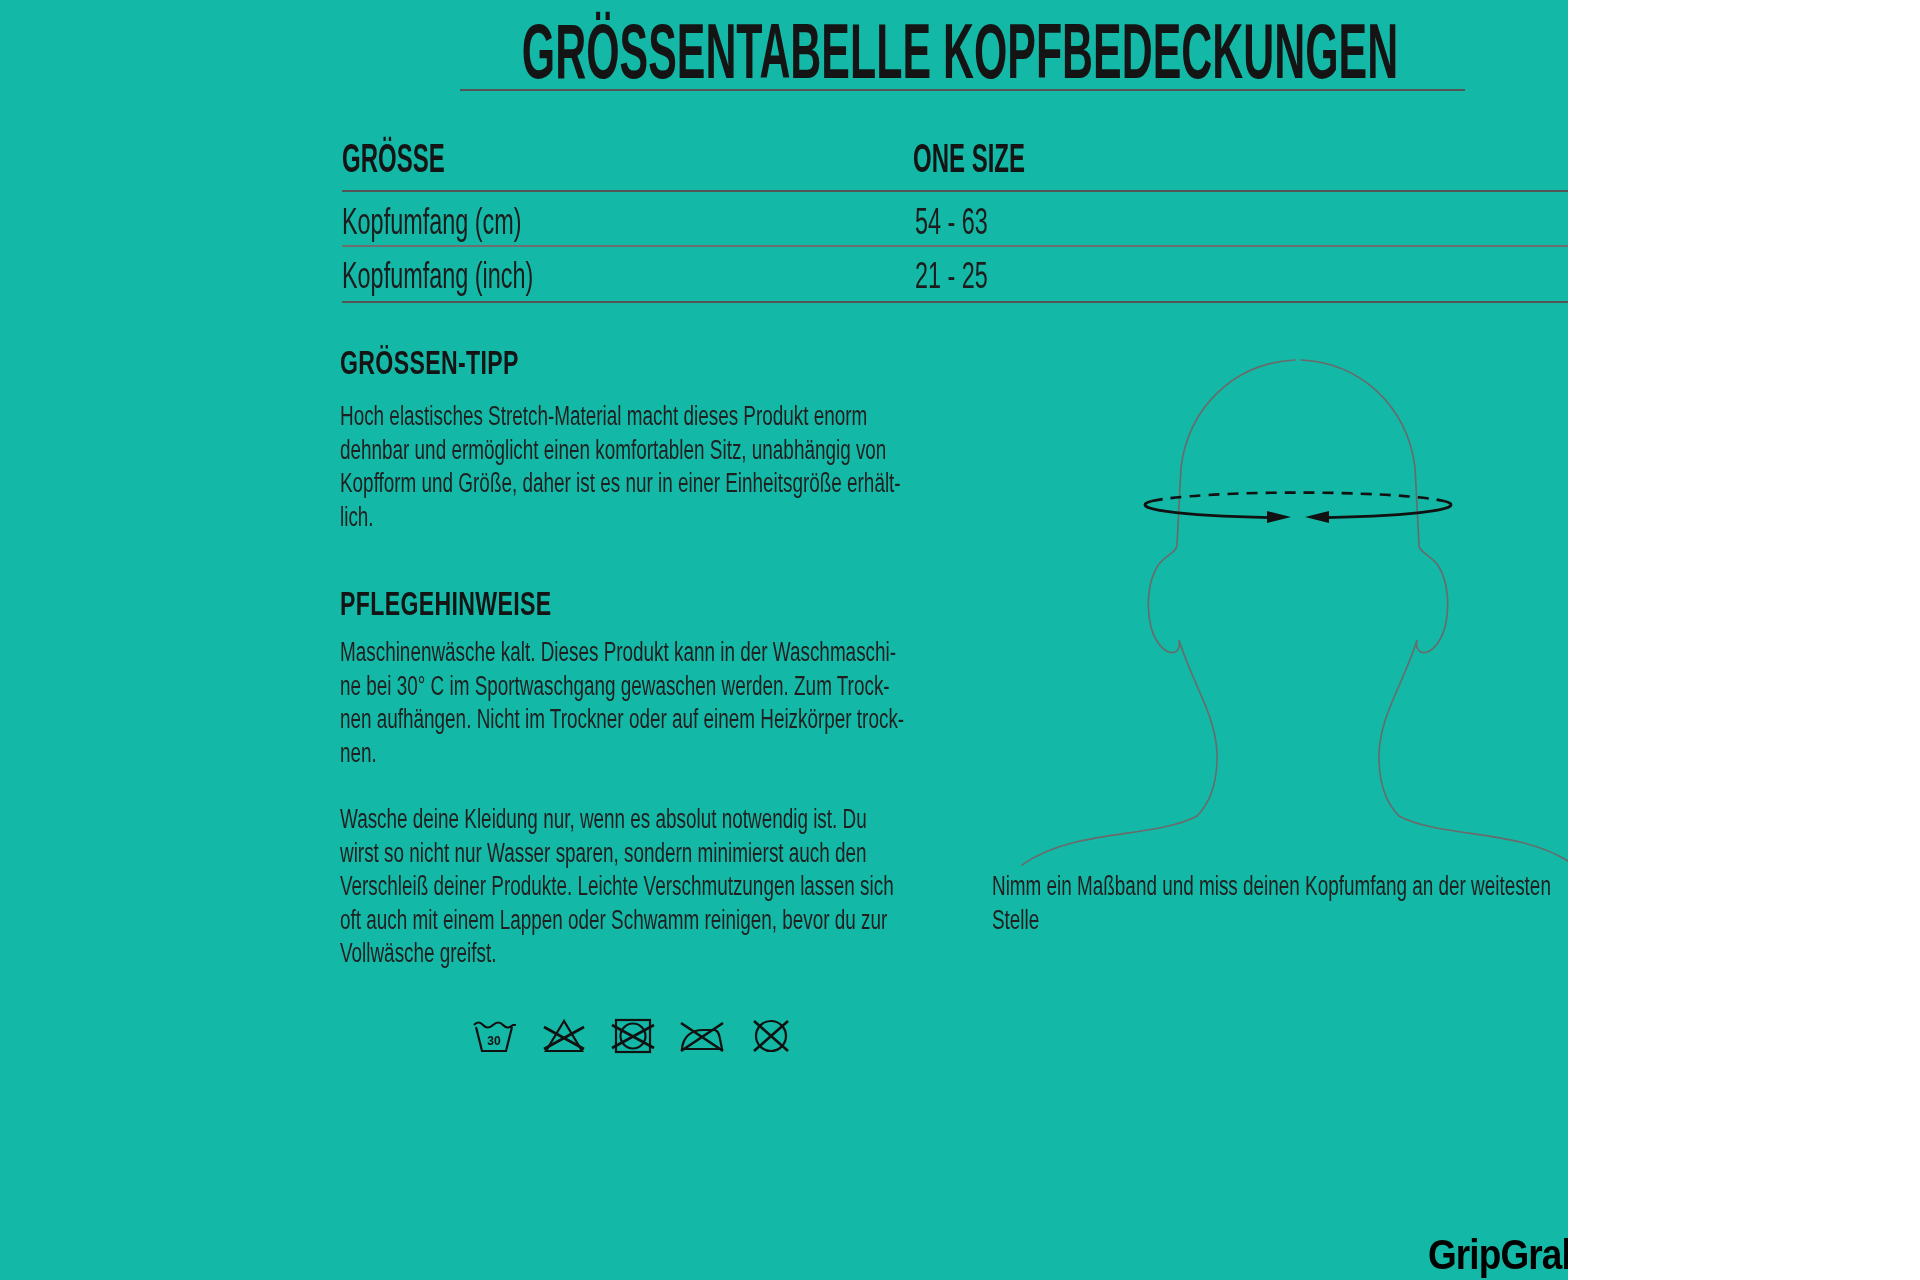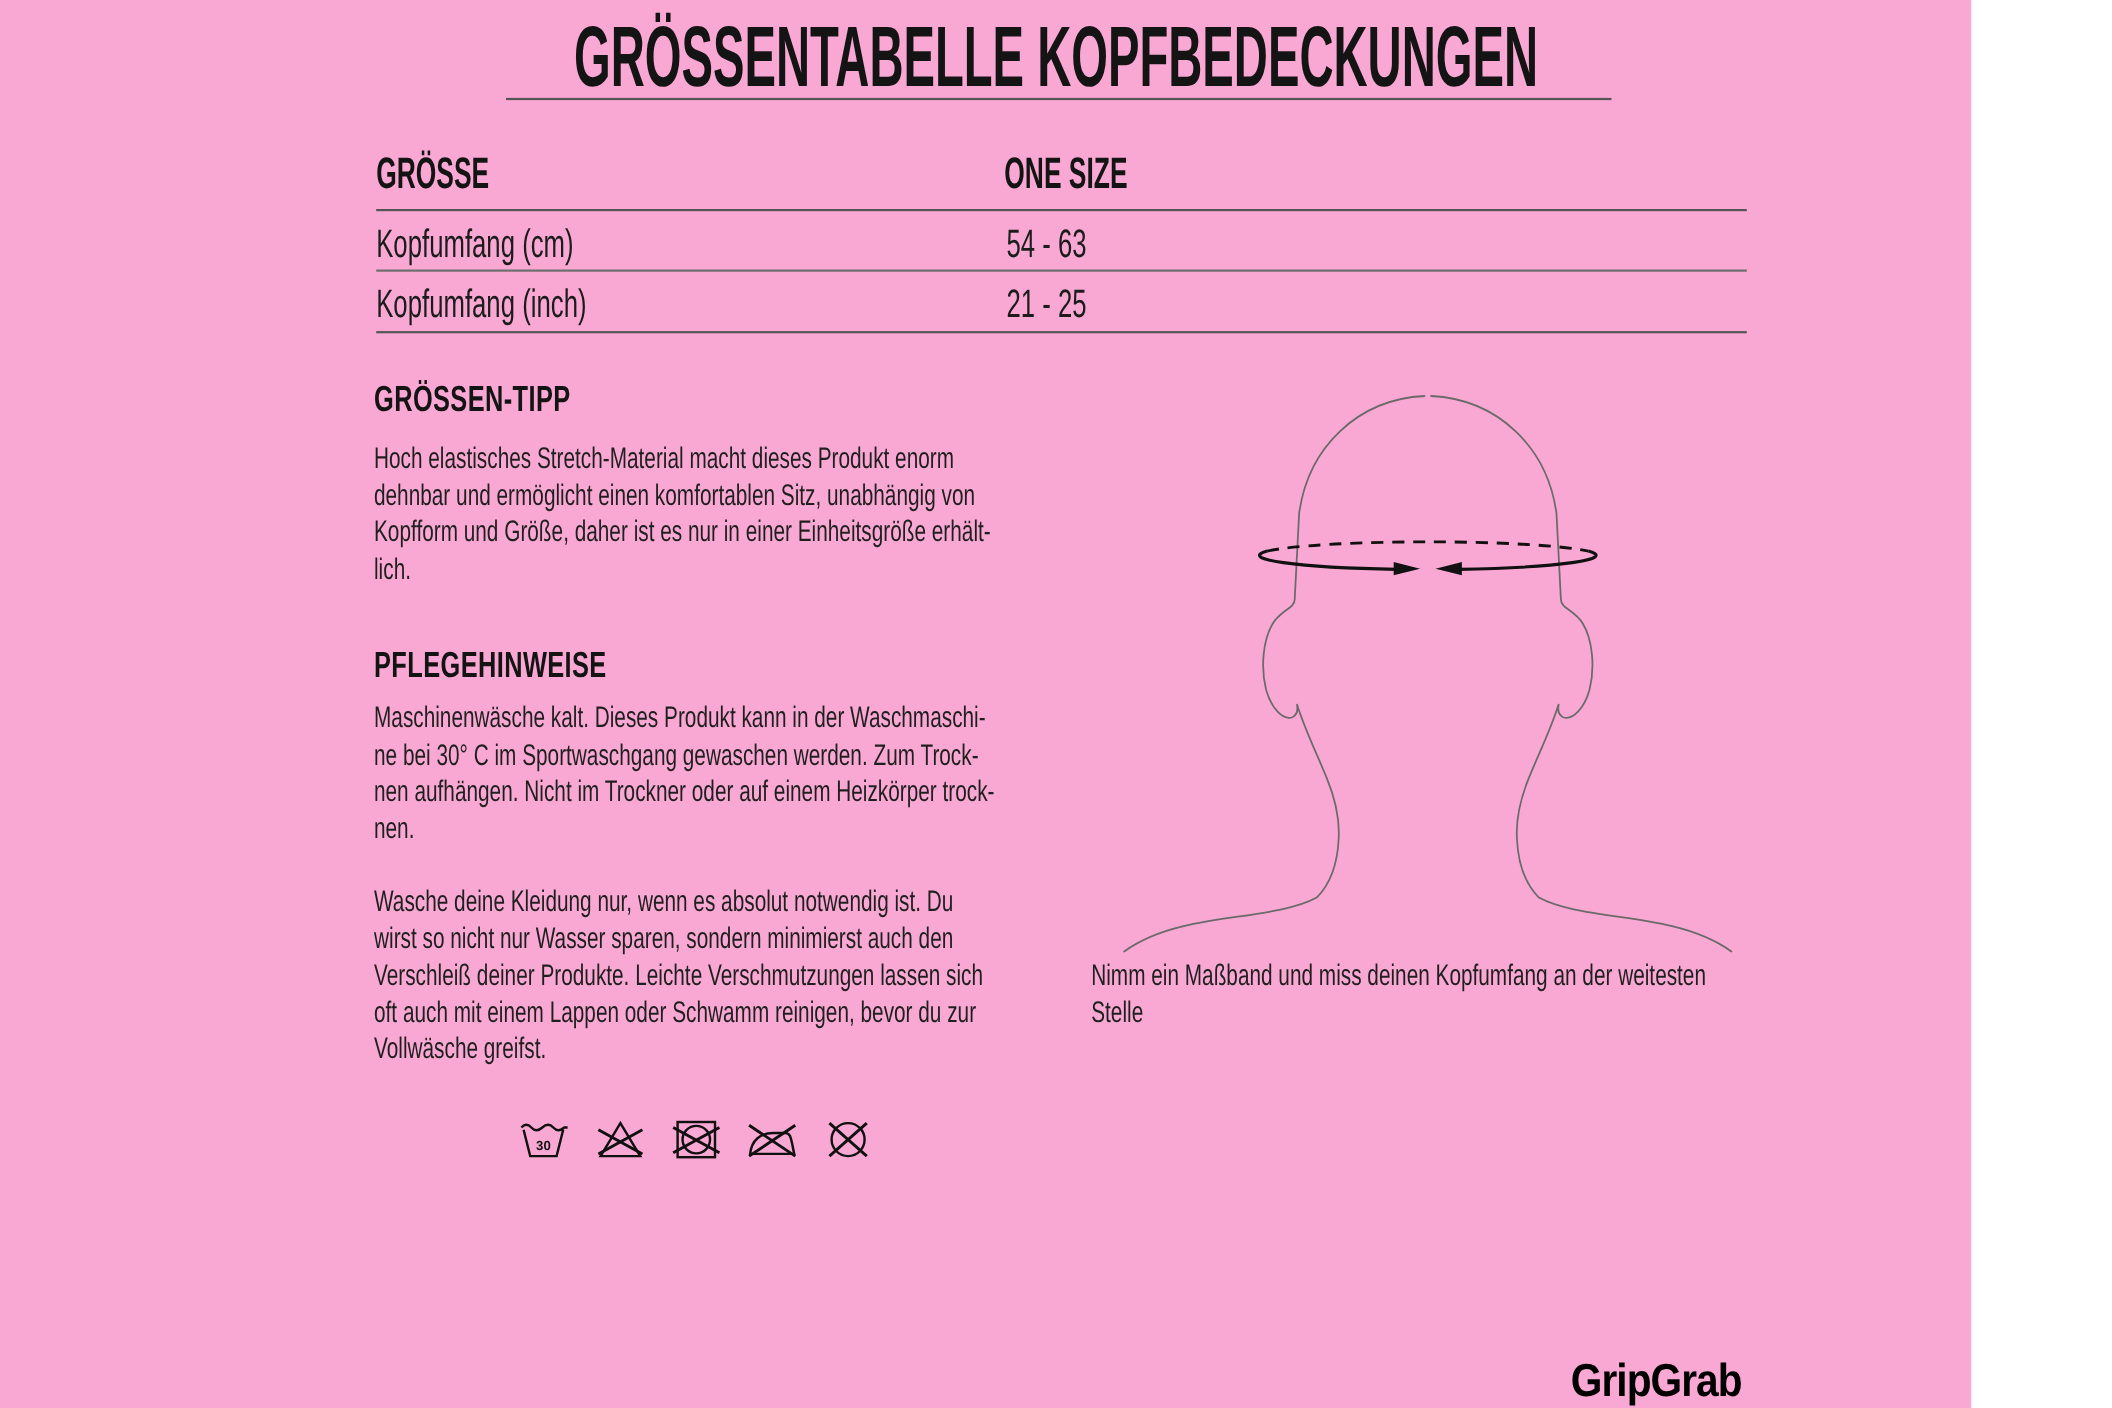--- a/index.html
+++ b/index.html
@@ -1,17 +1,17 @@
 <!DOCTYPE html>
 <html><head>
 <meta charset="utf-8">
 <style>
   html,body{margin:0;padding:0;background:#fff;}
   .page{
-    position:relative;width:1792px;height:1280px;background:#f9a8d4;
+    position:relative;width:1568px;height:1280px;background:#14b8a6;
     font-family:"Liberation Sans","DejaVu Sans",sans-serif;color:#141414;
     overflow:hidden;
   }
   .abs{position:absolute;}
   
   .cond-title{
     left:0;top:6px;width:1920px;text-align:center;
     font-size:78px;font-weight:700;letter-spacing:0px;white-space:nowrap;
     transform:scaleX(0.55);transform-origin:50% 0;
   }

